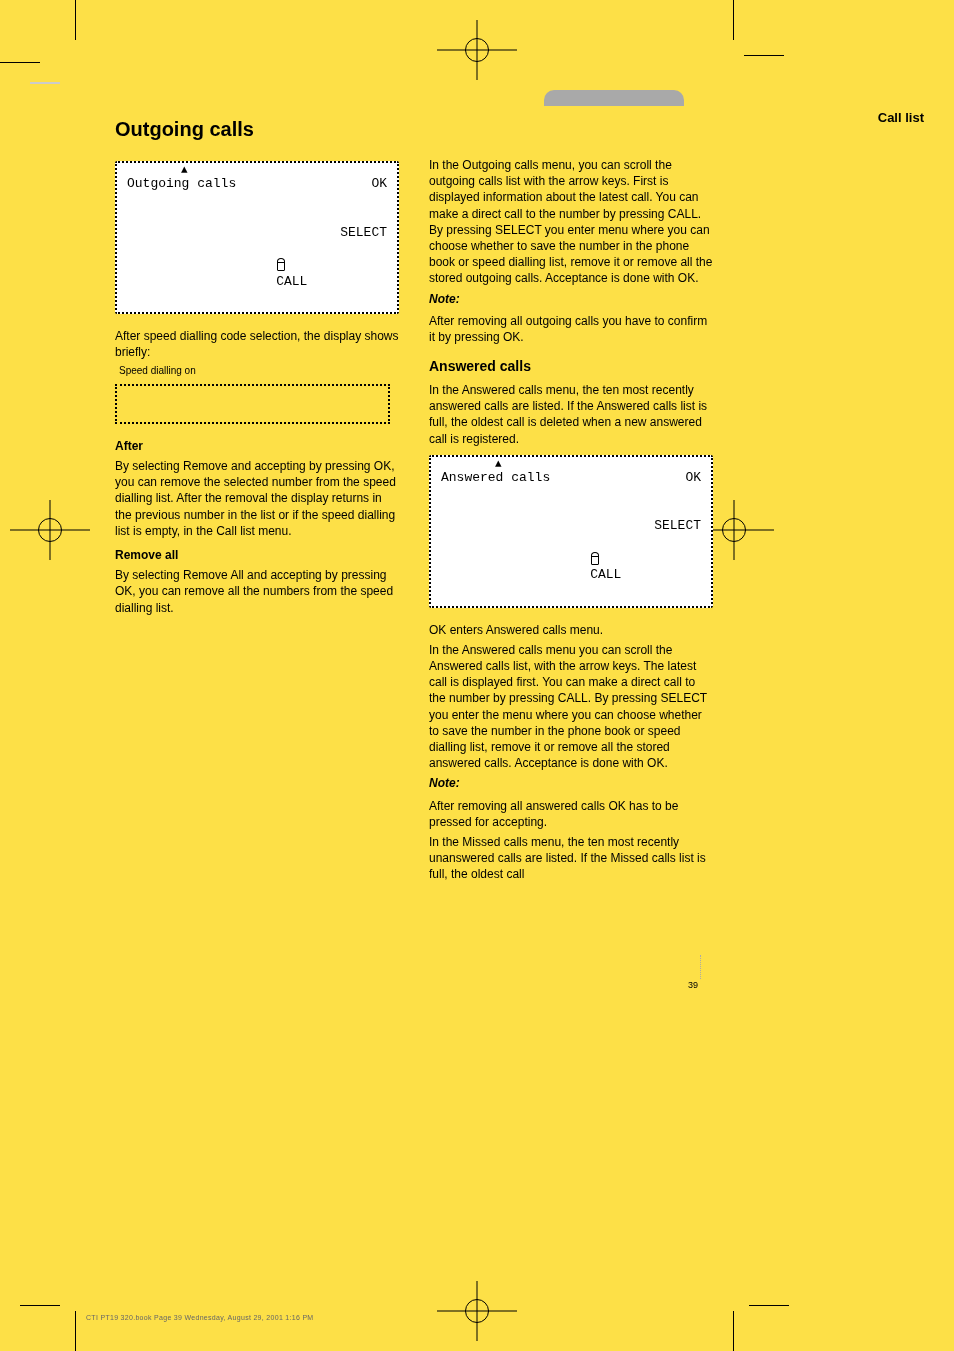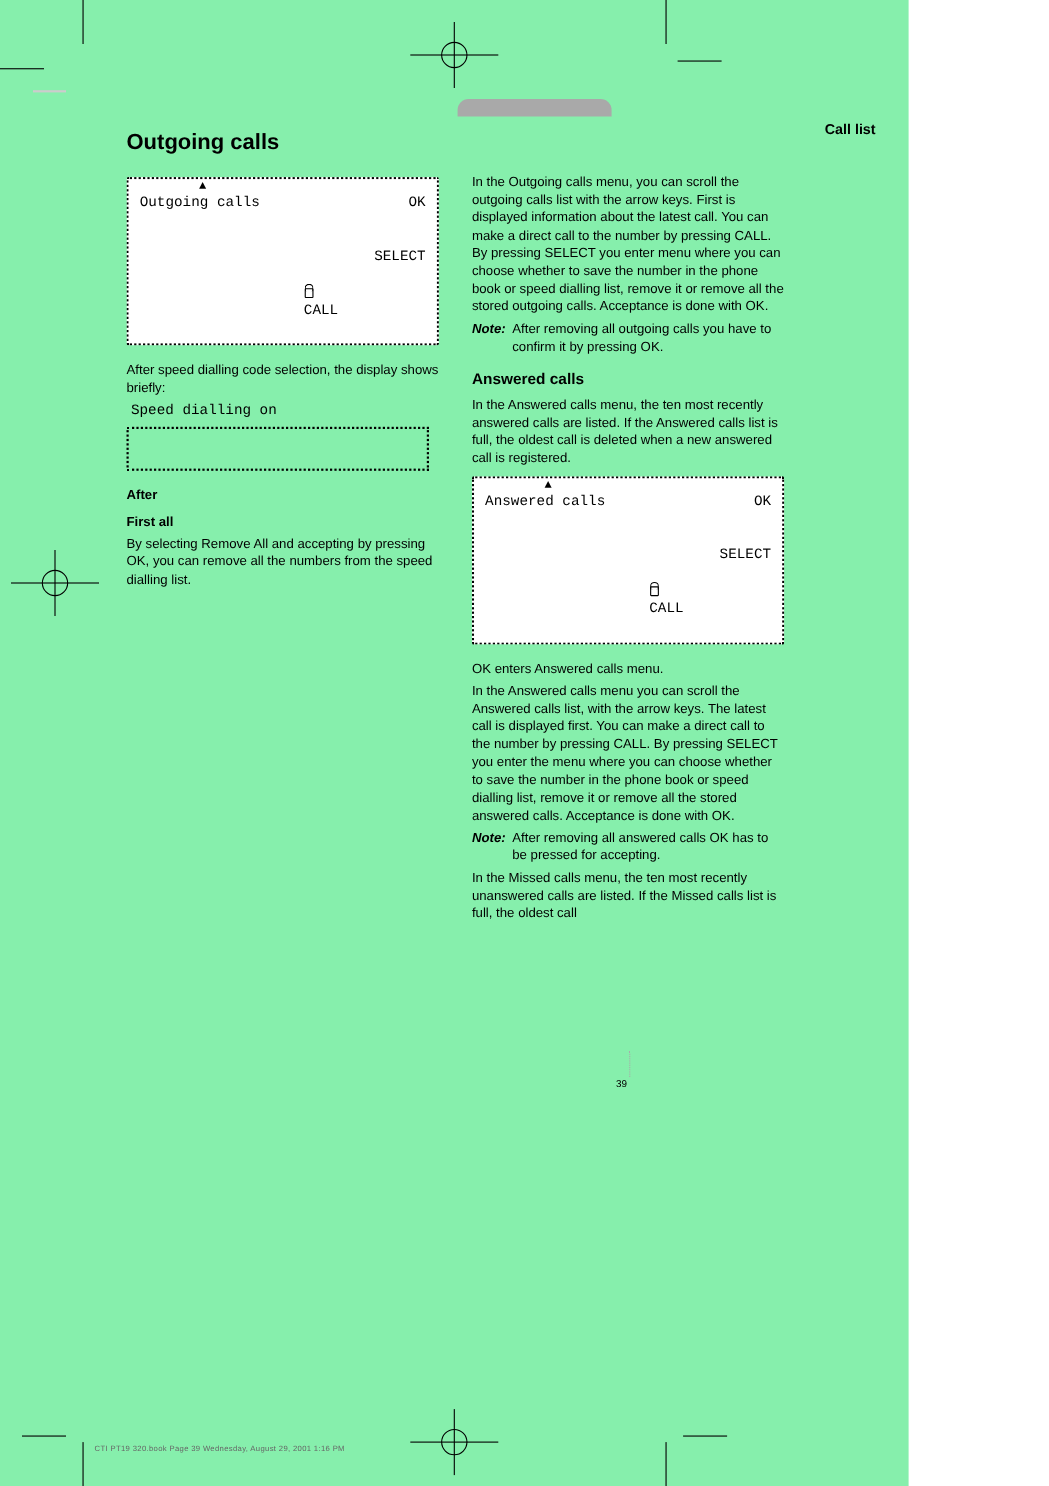--- a/index.html
+++ b/index.html
@@ -3,24 +3,24 @@
 <meta charset="utf-8">
 <style>
   html, body {
     margin: 0;
     padding: 0;
     background: #fff;
     font-family: Arial, Helvetica, sans-serif;
     color: #000;
   }
   .page {
-    width: 826px;
+    width: 954px;
     height: 1351px;
     position: relative;
-    background: #86efac;
+    background: #fde047;
     box-sizing: border-box;
   }
 
   .top-register, .bottom-register {
     position: absolute; font-size: 0; left: 50%; transform: translateX(-50%);
   }
   .register-circle {
     position: absolute; width: 22px; height: 22px; border: 1px solid #000; border-radius: 50%; left: 50%; top: 50%; transform: translate(-50%, -50%);
   }
   .register-h { position: absolute; width: 80px; height: 1px; background: #000; left: 50%; top: 50%; transform: translate(-50%, -50%); }
@@ -60,21 +60,21 @@
     font-size: 14px;
     font-weight: bold;
     margin: 12px 0 6px 0;
   }
   h3 {
     font-size: 12px;
     font-weight: bold;
     margin: 8px 0 4px 0;
   }
   p { margin: 4px 0; }
-  .note-row { display: flex; align-items: flex-start; gap: 6px; }
+  .note-row { display: flex; align-items: flex-start; gap: 6px; flex-direction: column; }
 
   .two-col {
     display: grid;
     grid-template-columns: 1fr 1fr;
     column-gap: 30px;
   }
   .col { }
 
   .icon-italic { font-style: italic; font-weight: bold; }
 
@@ -232,27 +232,28 @@
           <div class="lcd-row">
             <span style="padding-left:40px;">
               <span class="lock-icon"></span>
               <span>CALL</span>
             </span>
             <span>&nbsp;</span>
           </div>
         </div>
 
         <p>After speed dialling code selection, the display shows briefly:</p>
-        <div style="font-family:Liberation Mono, monospace; font-size:13px; padding-left:4px;">Speed dialling on</div>
+        <div style="font-family:Liberation Sans, sans-serif; font-size:10px; padding-left:4px;">Speed dialling on</div>
         <div class="lcd-small"></div>
 
 
         <h3>After</h3>
-
-        <h3>First all</h3>
+        <p>By selecting Remove and accepting by pressing OK, you can remove the selected number from the speed dialling list. After the removal the display returns in the previous number in the list or if the speed dialling list is empty, in the Call list menu.</p>
+
+        <h3>Remove all</h3>
         <p>By selecting Remove All and accepting by pressing OK, you can remove all the numbers from the speed dialling list.</p>
       </div>
 
       <div class="col">
         <p>In the Outgoing calls menu, you can scroll the outgoing calls list with the arrow keys. First is displayed information about the latest call. You can make a direct call to the number by pressing CALL. By pressing SELECT you enter menu where you can choose whether to save the number in the phone book or speed dialling list, remove it or remove all the stored outgoing calls. Acceptance is done with OK.</p>
         <p class="note-row">
           <span class="icon-italic">Note:</span>
           <span>After removing all outgoing calls you have to confirm it by pressing OK.</span>
         </p>
 

